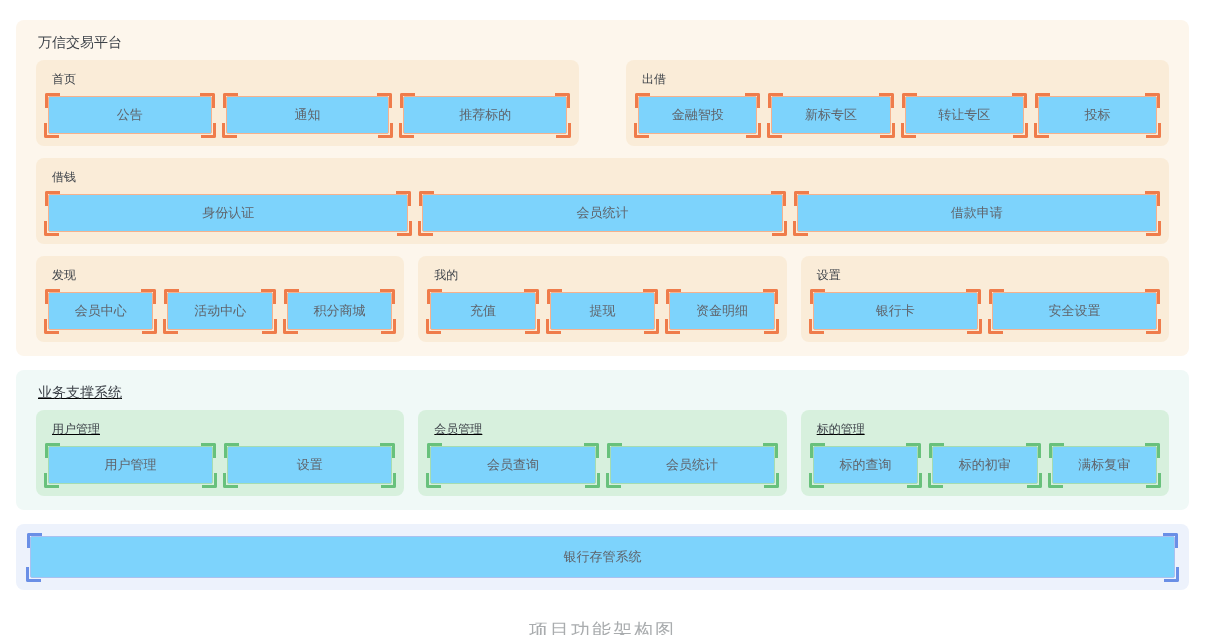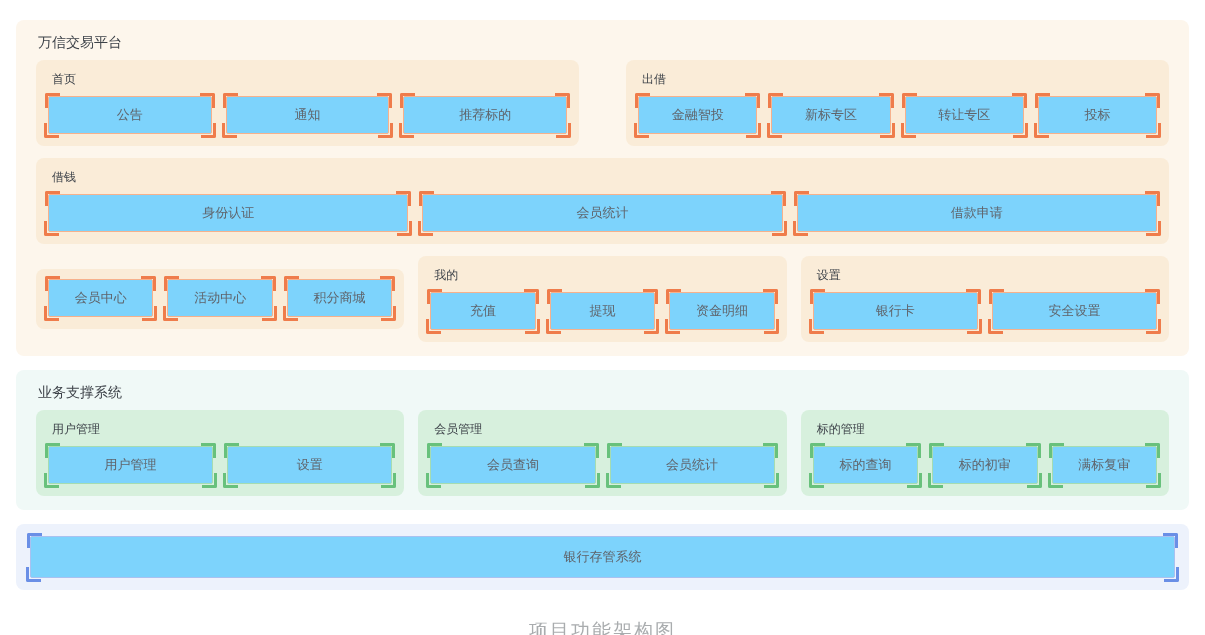--- a/index.html
+++ b/index.html
@@ -6,21 +6,21 @@
   body{
     width:1205px;height:635px;overflow:hidden;background:#ffffff;
     font-family:"Liberation Sans","DejaVu Sans",sans-serif;
     -webkit-font-smoothing:antialiased;
   }
   .page{padding:20px 16px 0;}
 
   
   .container{border-radius:8px;padding:12px 20px 14px;margin-bottom:14px;}
   .c-orange{background:var(--orange-bg,#fdf6ec);}
-  .c-support{background:var(--support-bg,#f0f9f7);}
+  .c-support{background:var(--support-bg,#f0f9f7);text-decoration:underline;}
   .c-bank{background:var(--bank-bg,#edf2fc);padding:12px 14px;}
   .container-title{font-size:14px;line-height:20px;color:#3d4249;margin:0 0 8px 2px;}
 
   
   .row{display:flex;gap:14px;}
   .row + .row{margin-top:12px;align-items:center;}
   .f2{flex:2 1 0;}
   .f3{flex:3 1 0;}
   .f4{flex:4 1 0;margin-left:33px;}
   .section{border-radius:8px;padding:10px 12px 12px;flex:1 1 0;min-width:0;}
@@ -114,20 +114,21 @@
             </div>
           <div class="item">
               <span class="t">借款申请</span>
             </div>
         </div>
       </section>
     </div>
 
     <div class="row">
       <section class="section sec-orange v-orange f3">
+        <div class="sec-title">发现</div>
         <div class="items">
           <div class="item">
               <span class="t">会员中心</span>
             </div>
           <div class="item">
               <span class="t">活动中心</span>
             </div>
           <div class="item">
               <span class="t">积分商城</span>
             </div>

